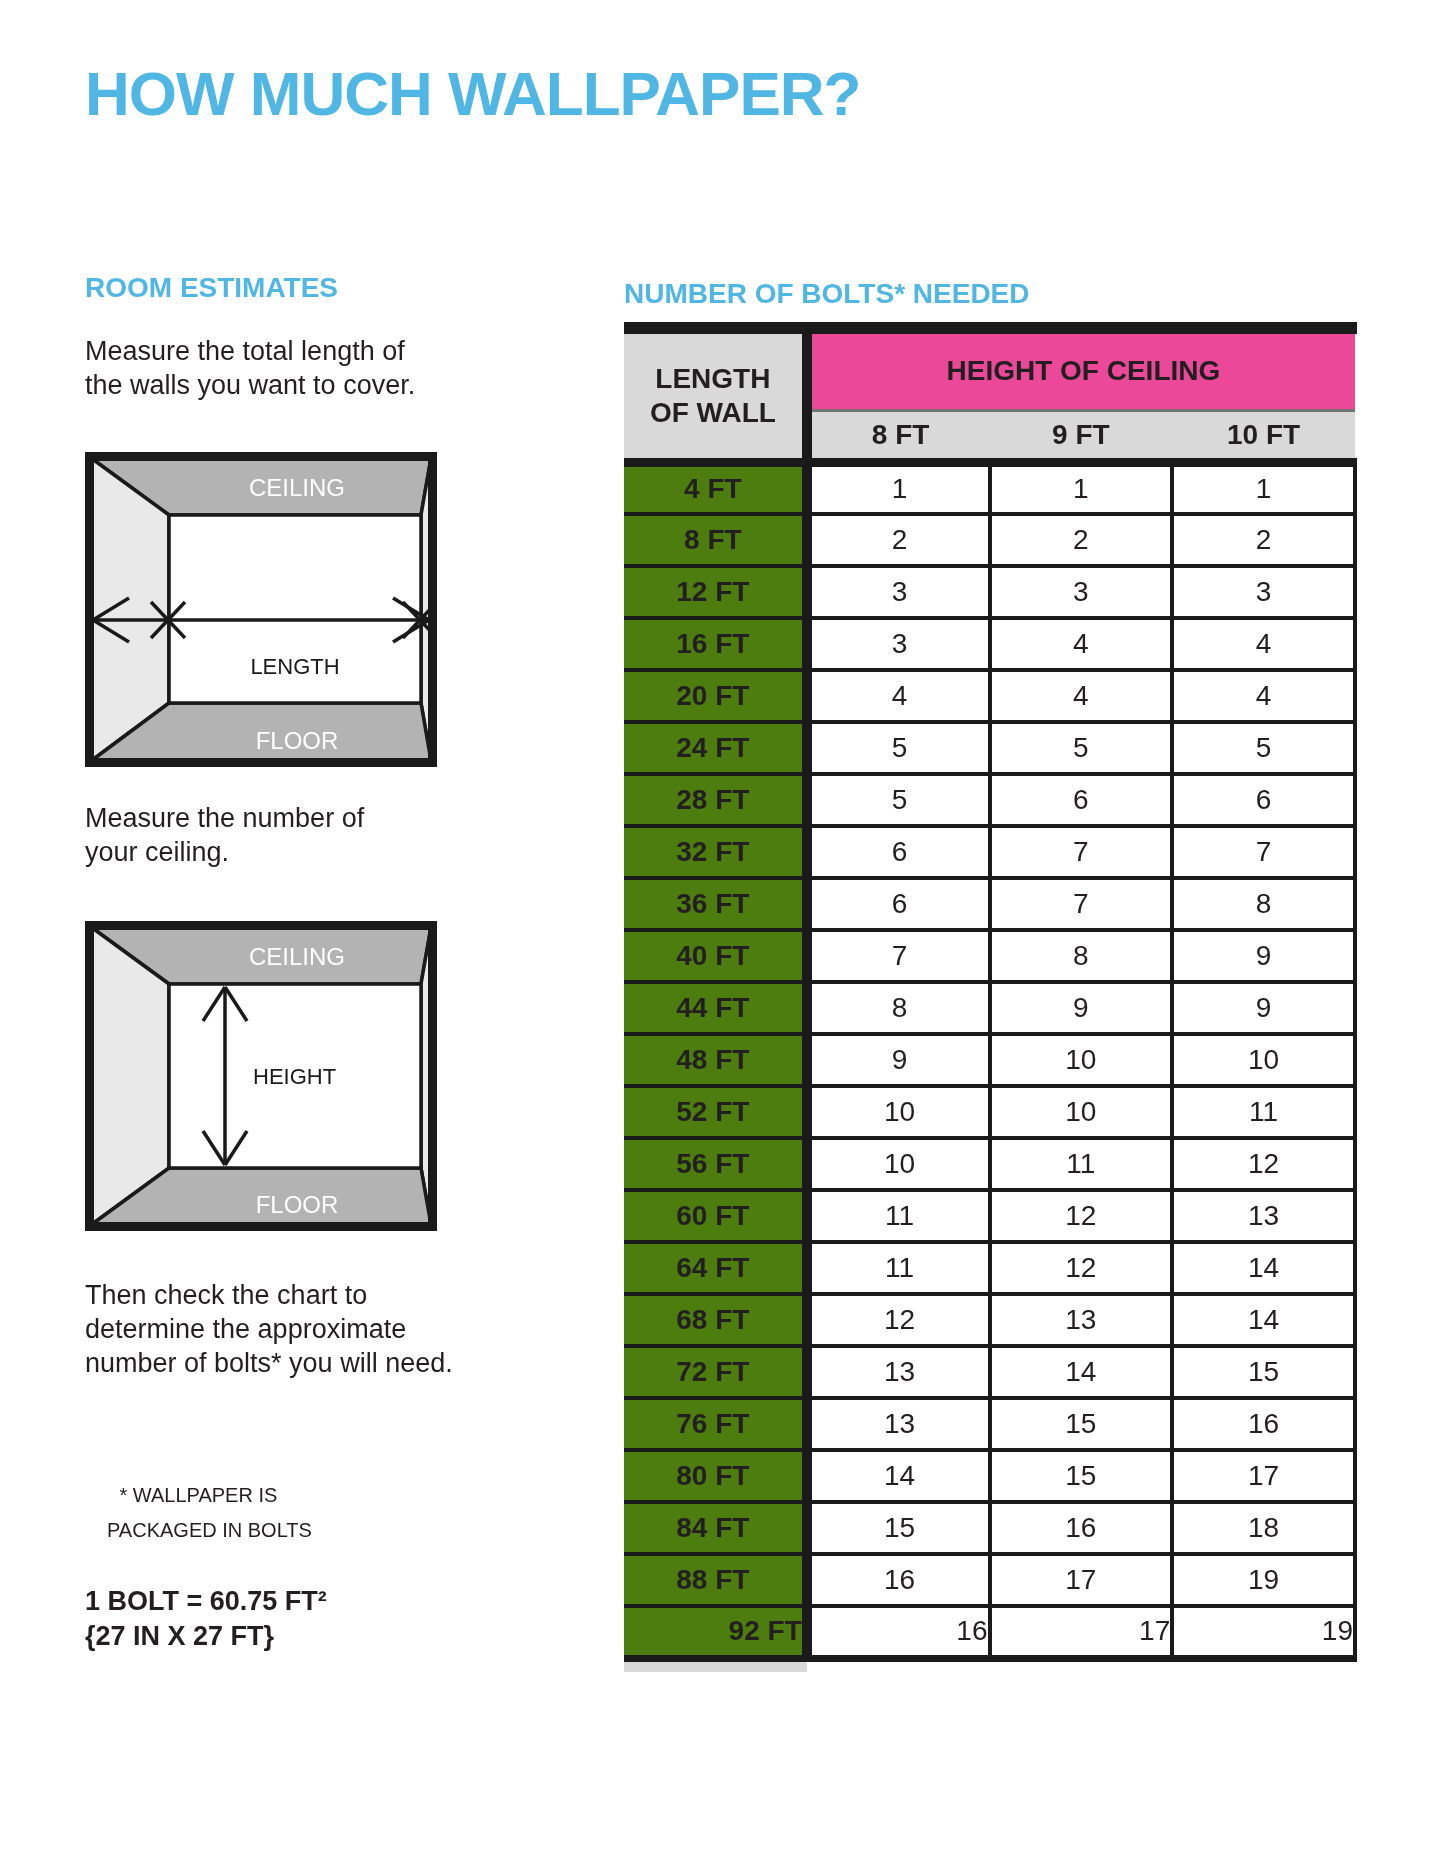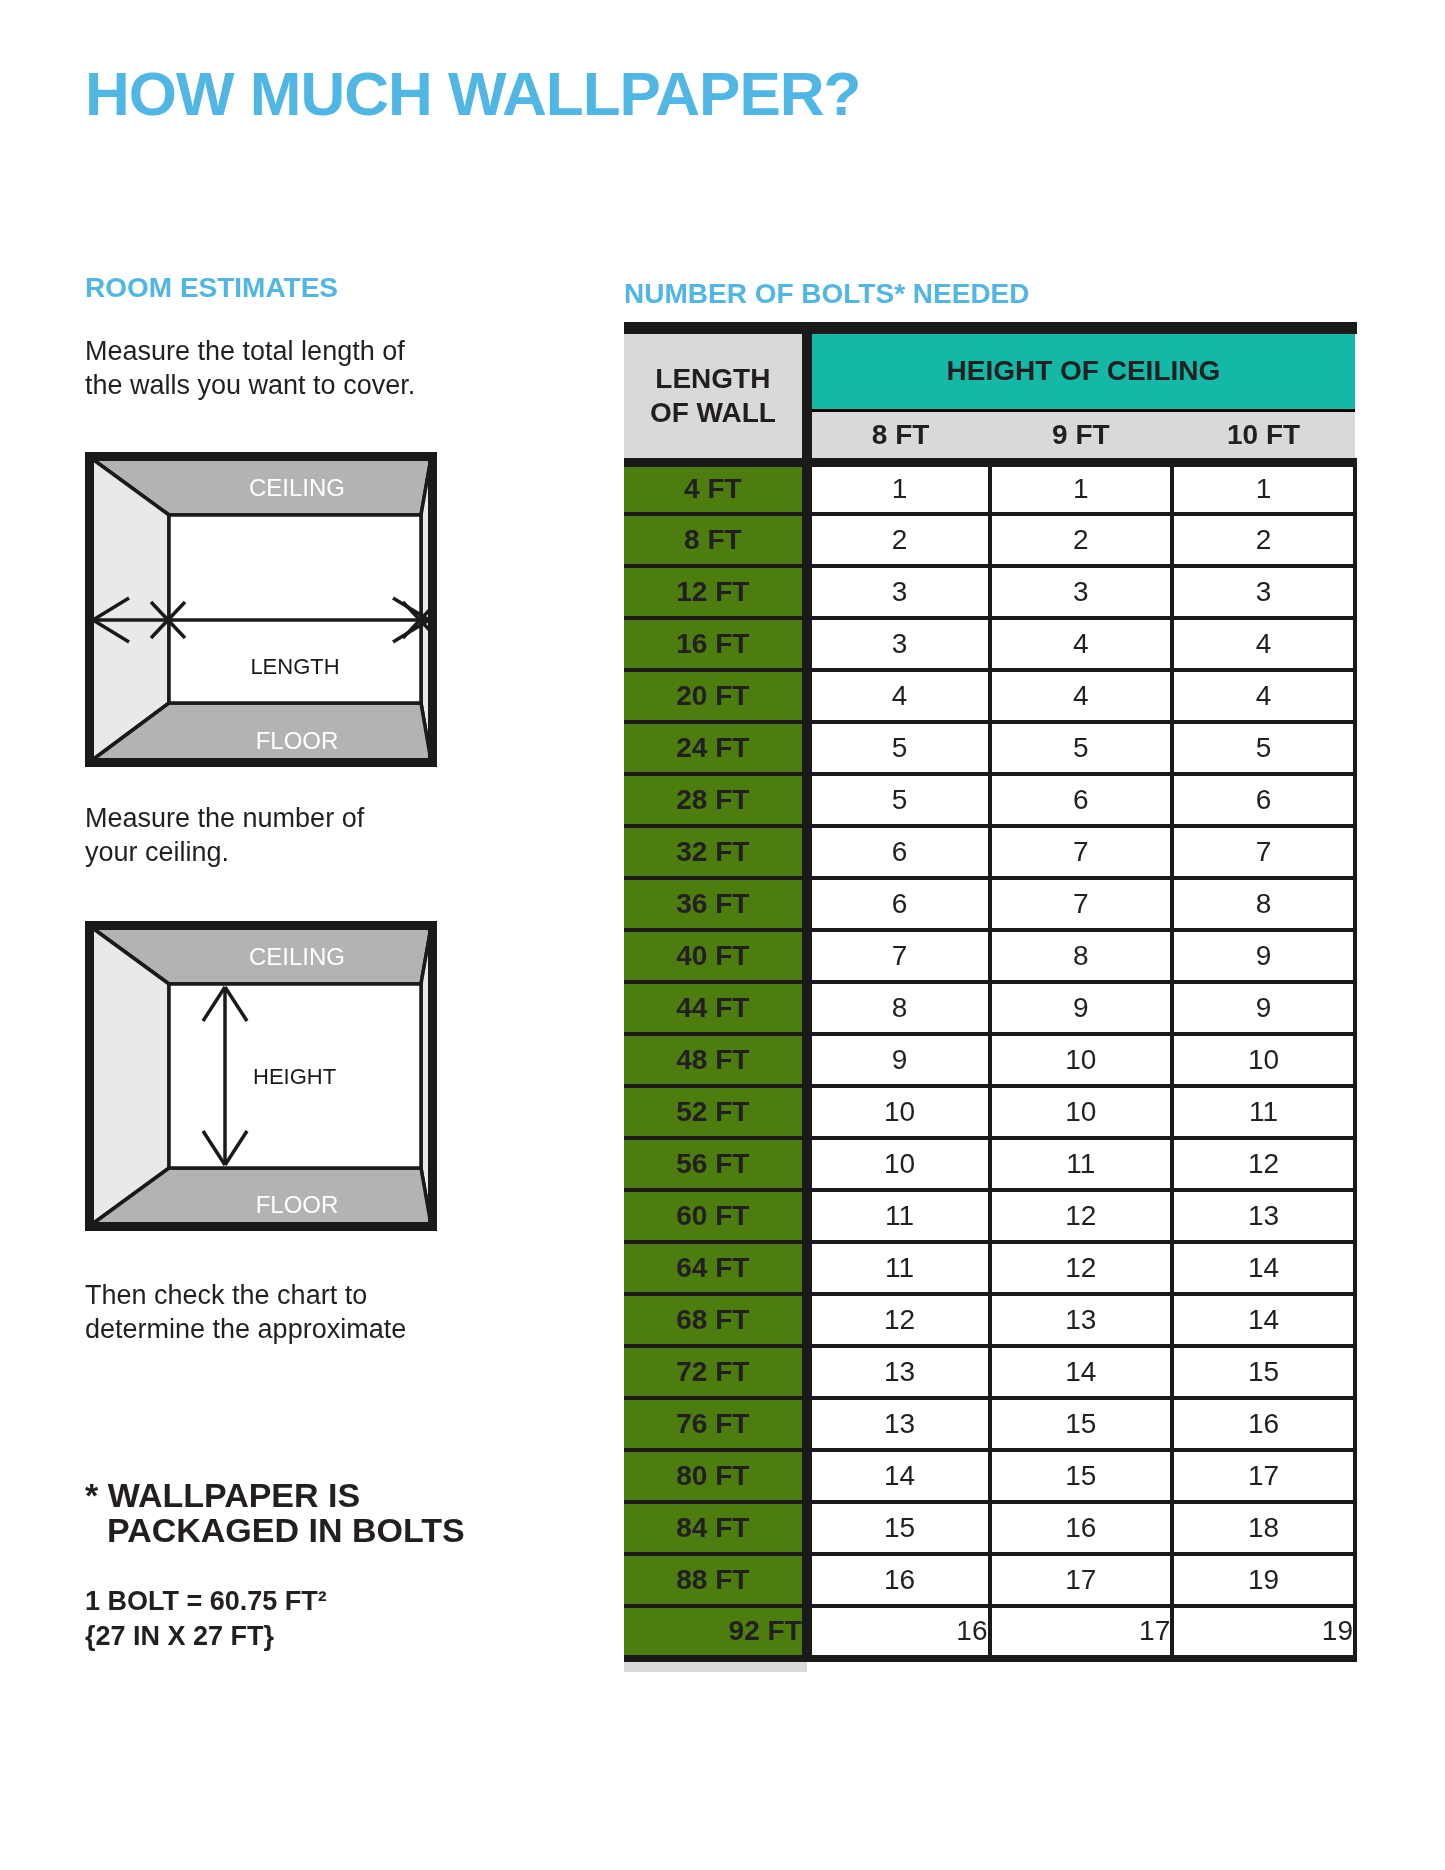--- a/index.html
+++ b/index.html
@@ -15,40 +15,40 @@
   .blue-heading {
     font-size: 28px; font-weight: bold; color: #50b6e4; letter-spacing: 0;
   }
   .room-estimates { position: absolute; left: 85px; top: 272px; }
 
   .body-text { font-size: 27px; line-height: 34px; color: #231f20; }
   .p1 { position: absolute; left: 85px; top: 334px; }
   .p2 { position: absolute; left: 85px; top: 801px; }
   .p3 { position: absolute; left: 85px; top: 1278px; }
 
-  .note-block { position: absolute; left: 85px; top: 1478px; font-size: 34px; font-weight: bold; line-height: 35px; }
+  .note-block { position: absolute; left: 85px; top: 1478px; font-size: 20px; font-weight: normal; line-height: 35px; text-align: center; }
   .note-indent { padding-left: 22px; }
   .bolt-block { position: absolute; left: 85px; top: 1584px; font-size: 27px; font-weight: bold; line-height: 35px; }
 
   .diagram1 { position: absolute; left: 85px; top: 452px; }
   .diagram2 { position: absolute; left: 85px; top: 921px; }
 
   .bolts-heading { position: absolute; left: 624px; top: 278px; width: 733px; text-align: left; }
 
   .tablewrap { position: absolute; left: 624px; top: 322px; width: 733px; }
   .topbar { height: 12px; background: #1a1a1a; }
   table.bolts { border-collapse: collapse; width: 100%; table-layout: fixed; }
   table.bolts th, table.bolts td { text-align: center; vertical-align: middle; }
 
   th.len {
     background: #d9d9d9; border-right: 10px solid #1a1a1a; border-bottom: 9px solid #1a1a1a;
     font-size: 28px; font-weight: bold; line-height: 34px;
   }
   th.hoc {
-    background: #14b8a6; border-bottom: 3px solid #000000;
+    background: #ec4899; border-bottom: 3px solid #737373;
     font-size: 28px; font-weight: bold; height: 76px;
   }
   th.sub {
     background: #d9d9d9; border-bottom: 9px solid #1a1a1a;
     font-size: 28px; font-weight: bold; height: 52px;
   }
   tbody th.rl {
     background: #4d7c0f; border-top: 4px solid #1a1a1a; border-bottom: 4px solid #1a1a1a;
     border-right: 10px solid #1a1a1a;
     font-size: 28px; font-weight: bold; height: 52px;
@@ -119,20 +119,21 @@
       <line x1="140" y1="244" x2="162" y2="210"></line>
     </g>
     <text x="212" y="44" text-anchor="middle" font-size="24" fill="#ffffff">CEILING</text>
     <text x="212" y="292" text-anchor="middle" font-size="24" fill="#ffffff">FLOOR</text>
     <text x="168" y="163" text-anchor="start" font-size="22" fill="#1a1a1a">HEIGHT</text>
   </svg>
 
   <p class="body-text p3">
     <span>Then check the chart to</span><br>
     <span>determine the approximate</span><br>
+    <span>number of bolts* you will need.</span>
   </p>
 
   <div class="note-block">
     <div>* WALLPAPER IS</div>
     <div class="note-indent">PACKAGED IN BOLTS</div>
   </div>
 
   <div class="bolt-block">
     <div>1 BOLT = 60.75 FT²</div>
     <div>{27 IN X 27 FT}</div>

